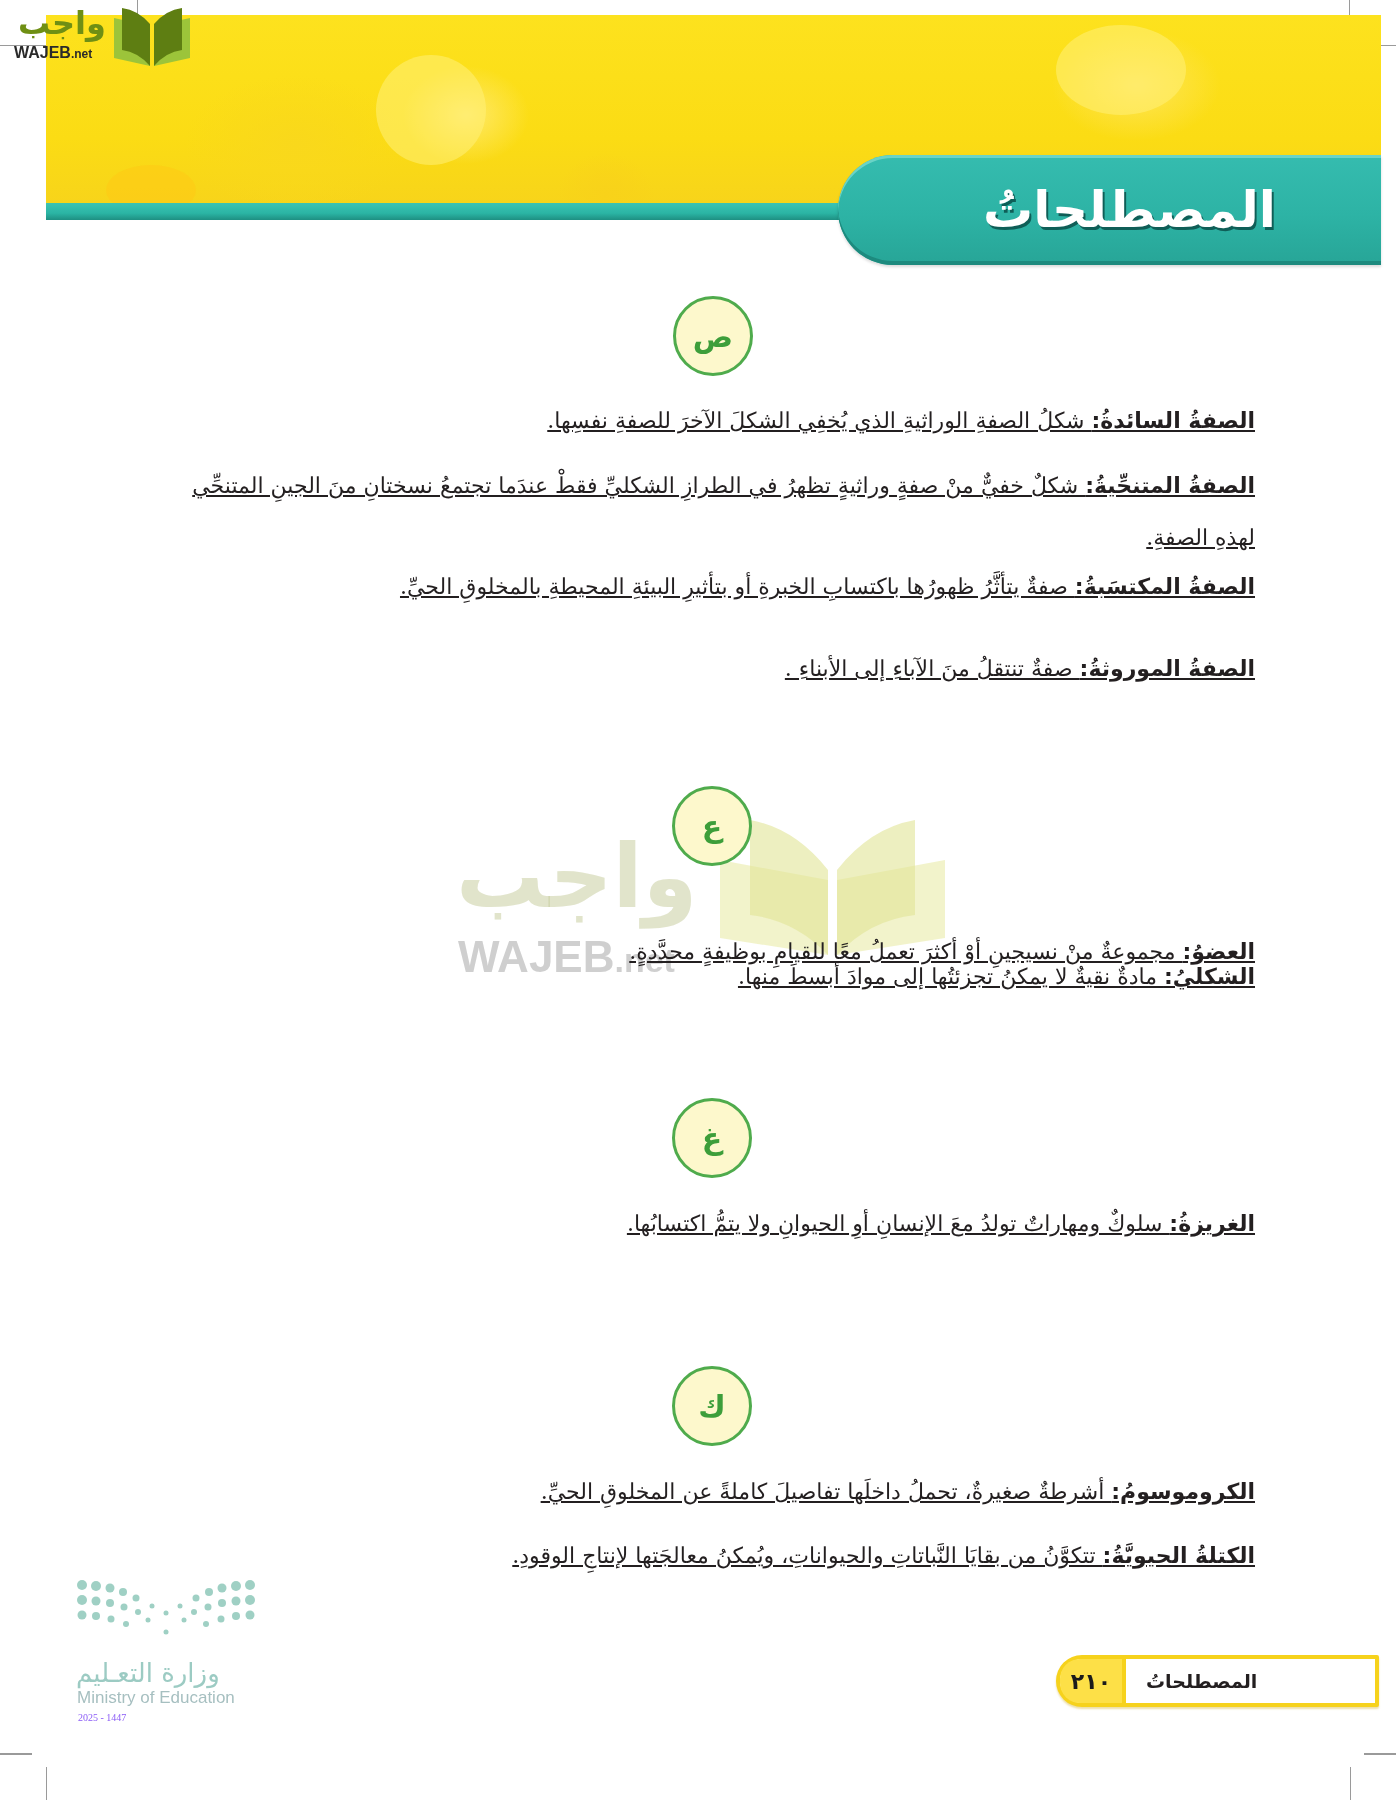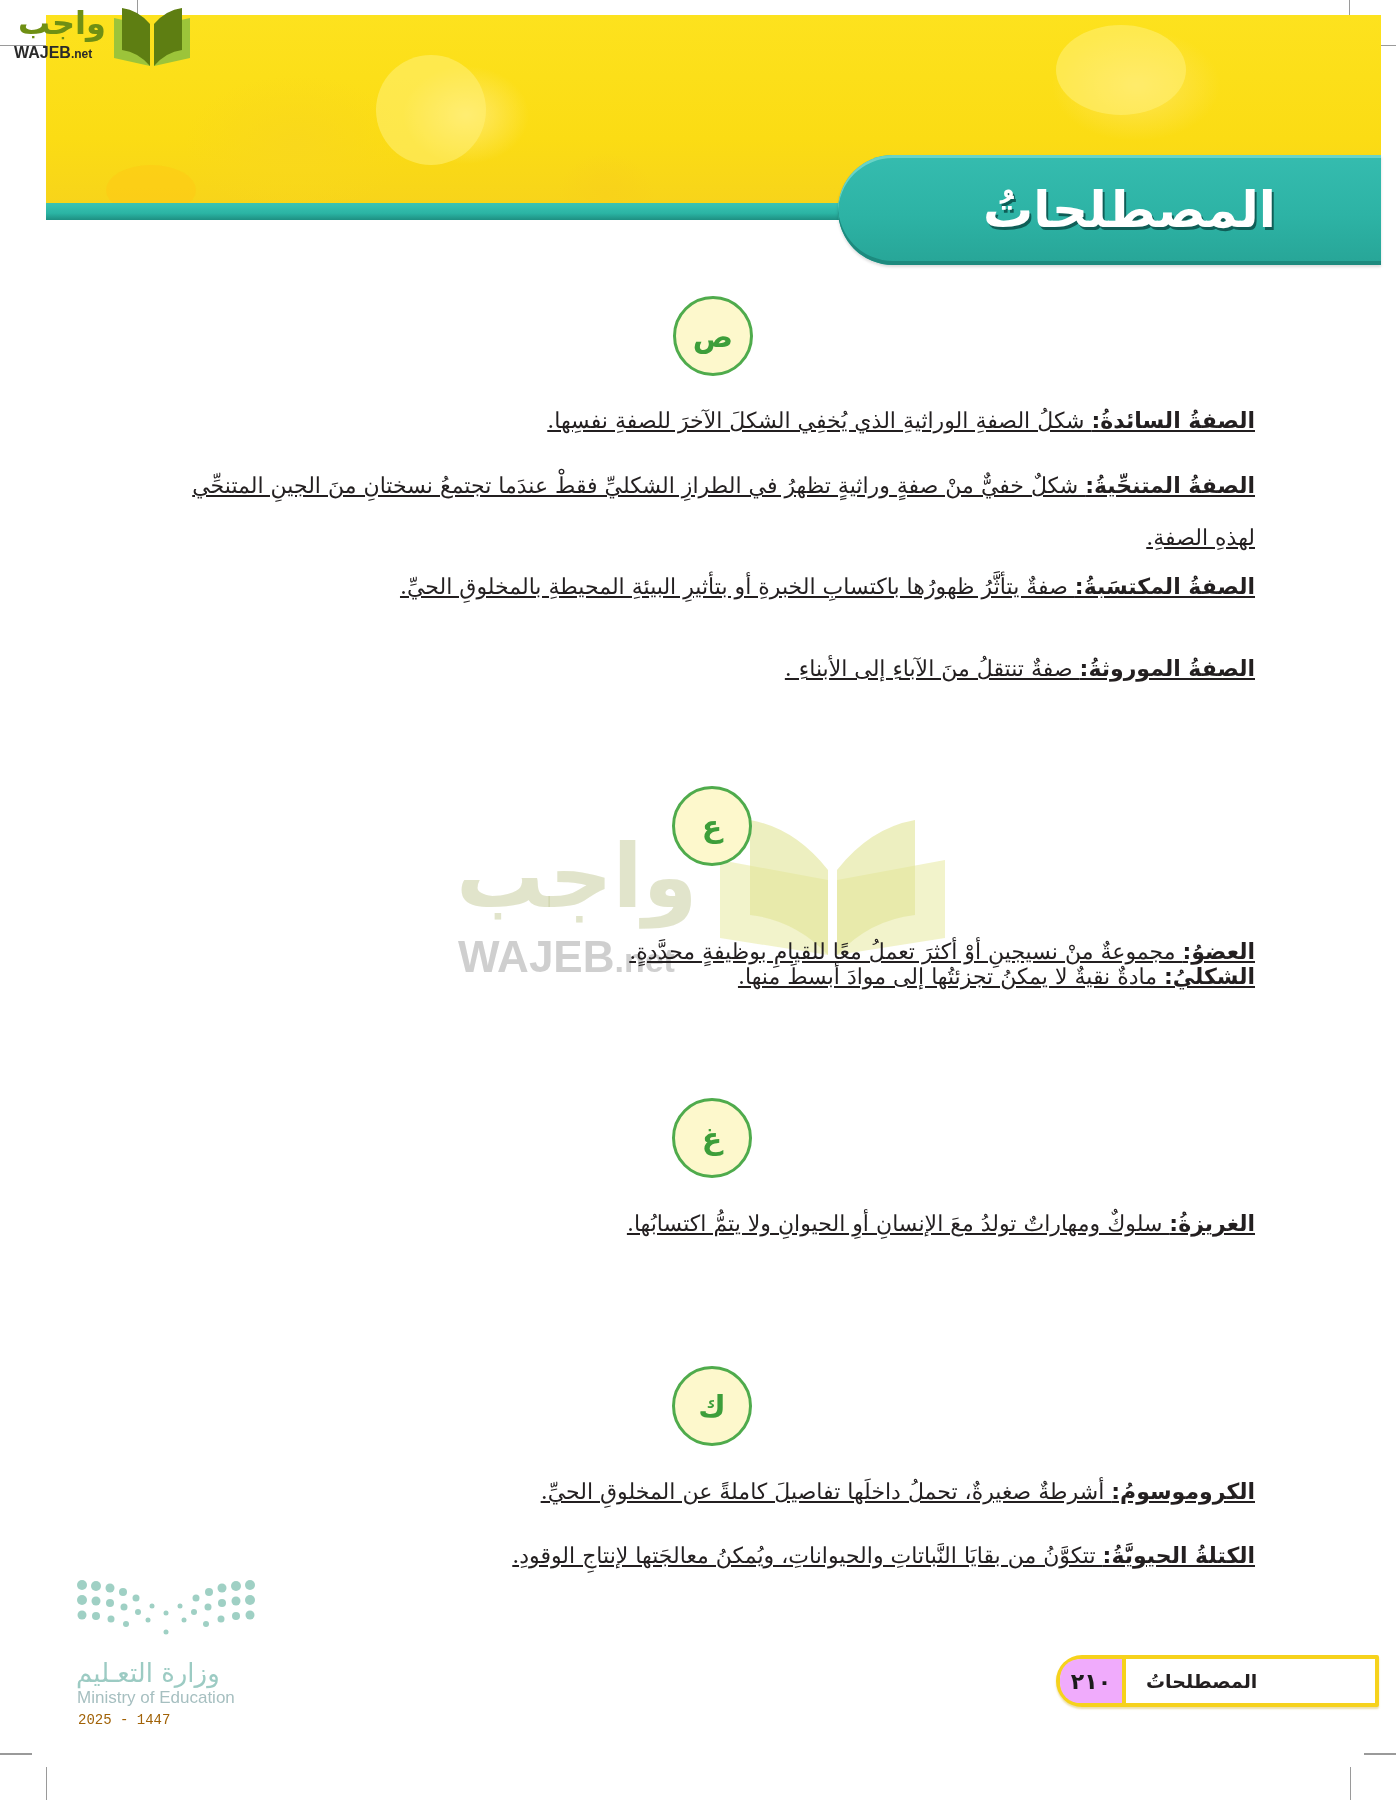--- a/index.html
+++ b/index.html
@@ -84,33 +84,33 @@
   .moe { position:absolute; left:76px; top:1578px; width:180px; }
   .moe-ar {
     position:absolute; left:76px; top:1650px; font-family:"DejaVu Sans",sans-serif;
     font-size:26px; color:#9ccbc3; direction:rtl;margin-top:8px;
   }
   .moe-en {
     position:absolute; left:77px; top:1688px; font-family:"Liberation Sans",sans-serif;
     font-size:17px; color:#a6bfc0;
   }
   .moe-year {
-    position:absolute; left:78px; top:1712px; font-family:Liberation Mono, monospace;
-    font-size:14px; color:#a16207;
+    position:absolute; left:78px; top:1712px; font-family:Liberation Serif, serif;
+    font-size:10px; color:#8b5cf6;
   }
 
   
   .footer {
     position:absolute; left:1056px; top:1655px; width:323px; height:52px;
     border:4px solid #f6d21c; box-sizing:border-box; border-radius:26px 2px 2px 26px;
     background:#fff; display:flex; align-items:stretch;
     box-shadow: 0 2px 2px rgba(200,160,0,0.35);
   }
   .footer-num {
-    width:62px; background:#f0abfc; border-radius:20px 0 0 20px;
+    width:62px; background:#fde047; border-radius:20px 0 0 20px;
     display:flex; align-items:center; justify-content:center;
     font-family:"DejaVu Sans",sans-serif; font-weight:bold; font-size:22px; color:#1b1b1b;
     border-right:4px solid #f6d21c;
   }
   .footer-label {
     flex:1; display:flex; align-items:center; justify-content:flex-end;
     padding-right:12px; direction:rtl; visibility:visible;
   }
   .footer-label span {
     font-family:"DejaVu Sans",sans-serif; font-weight:bold; font-size:19px; color:#231f20;

